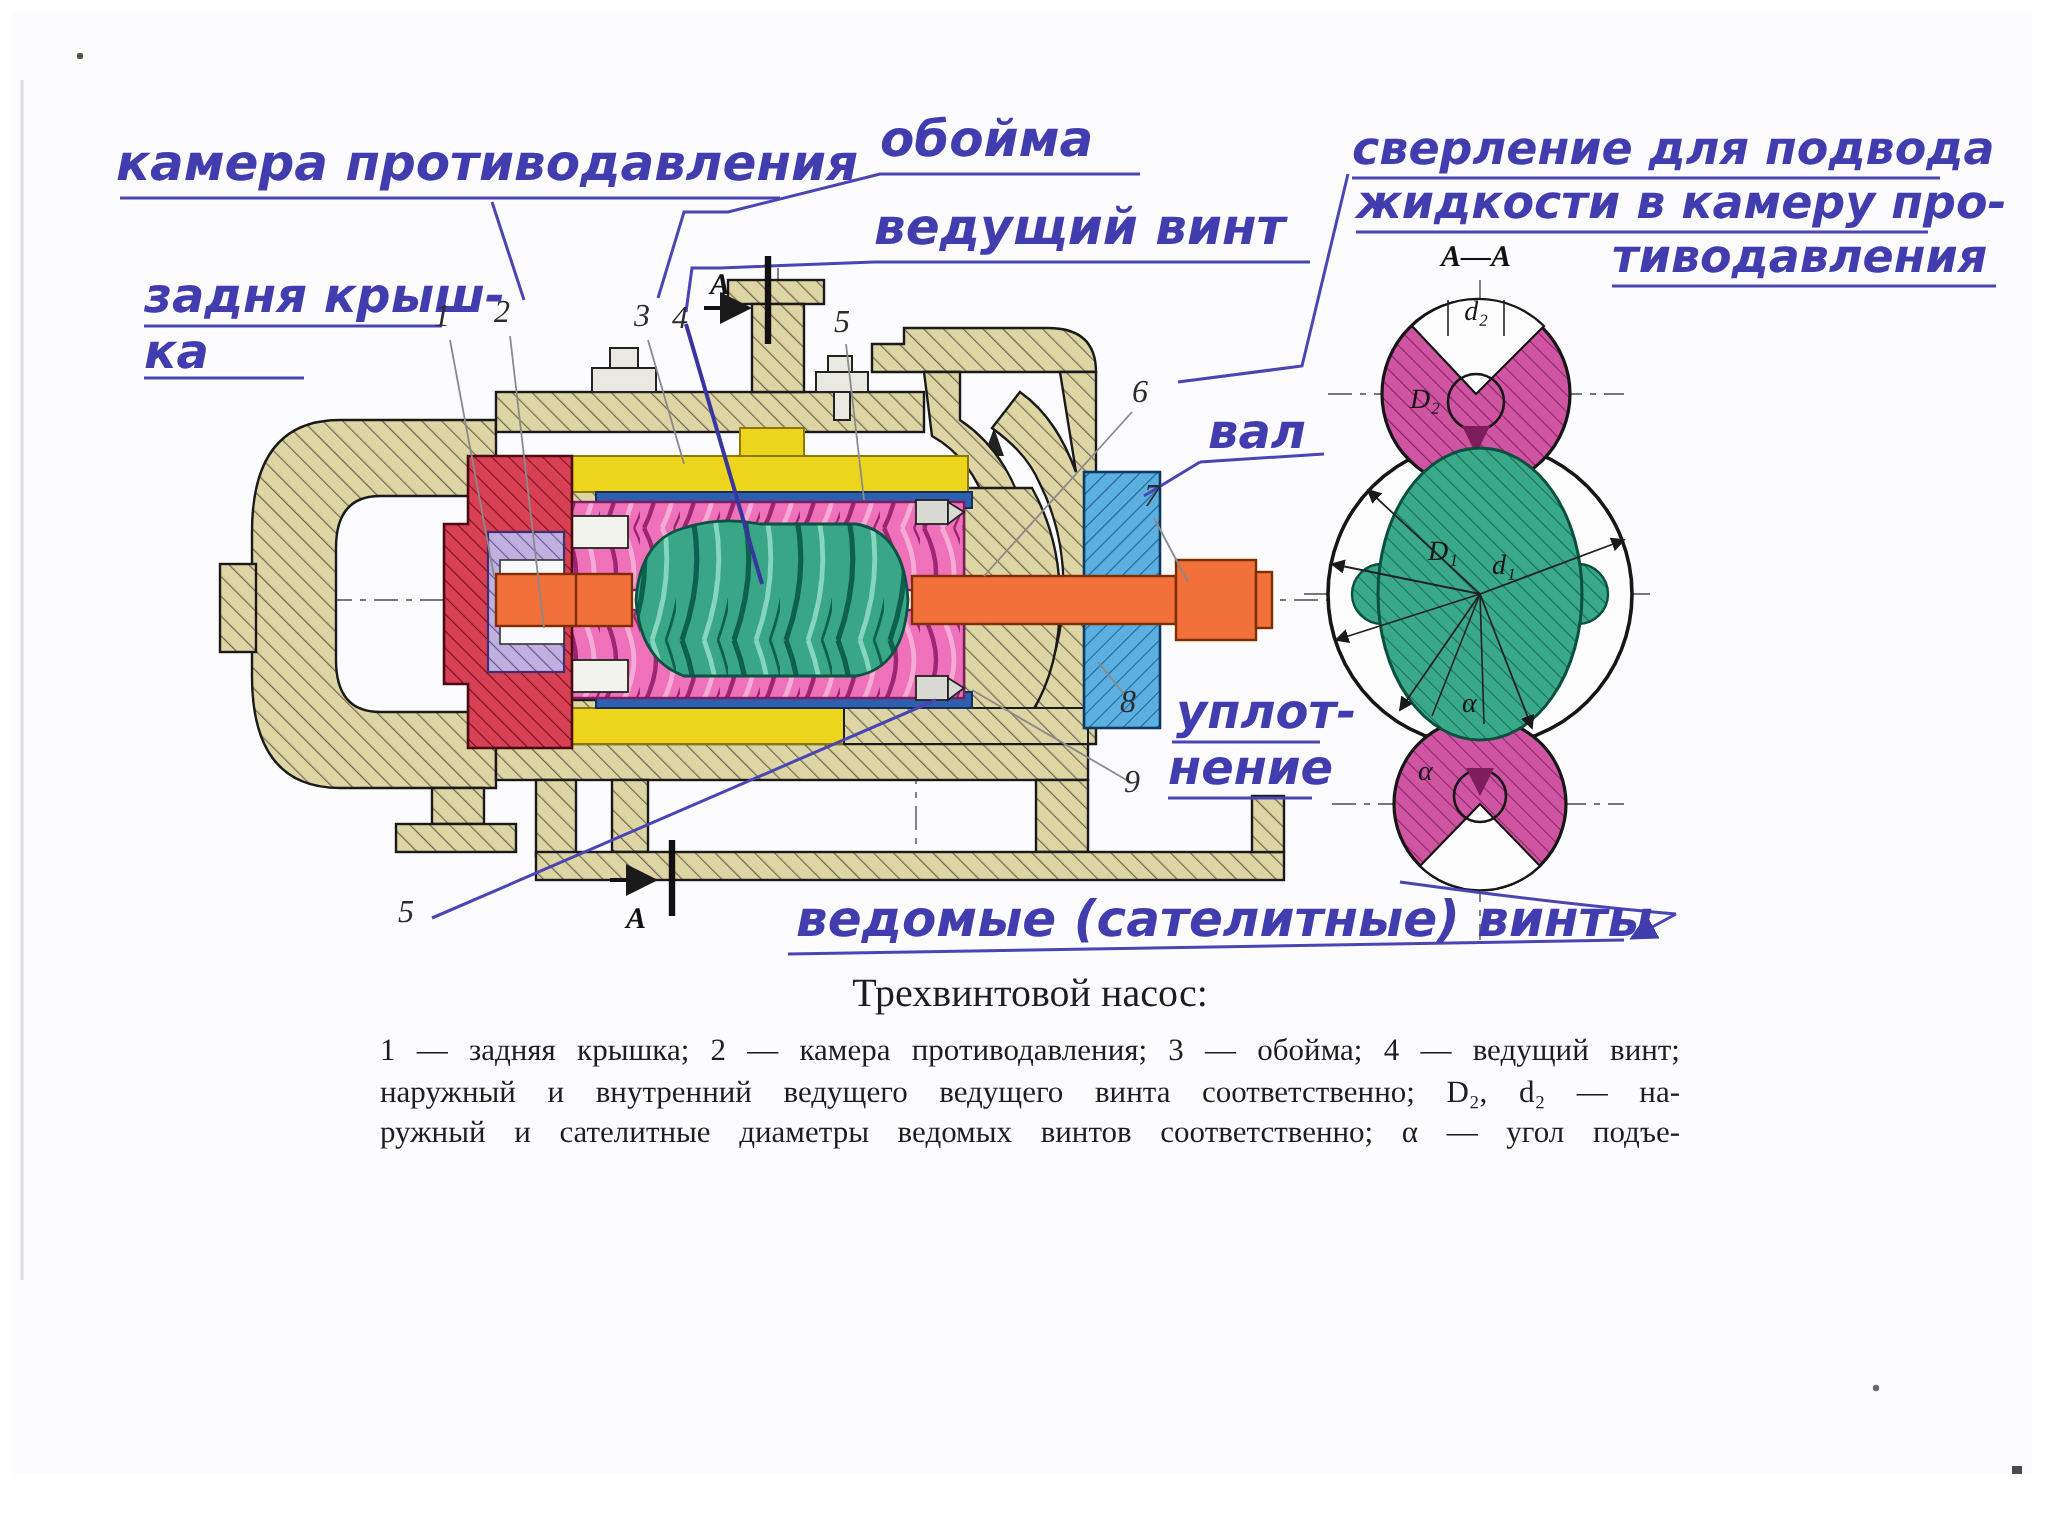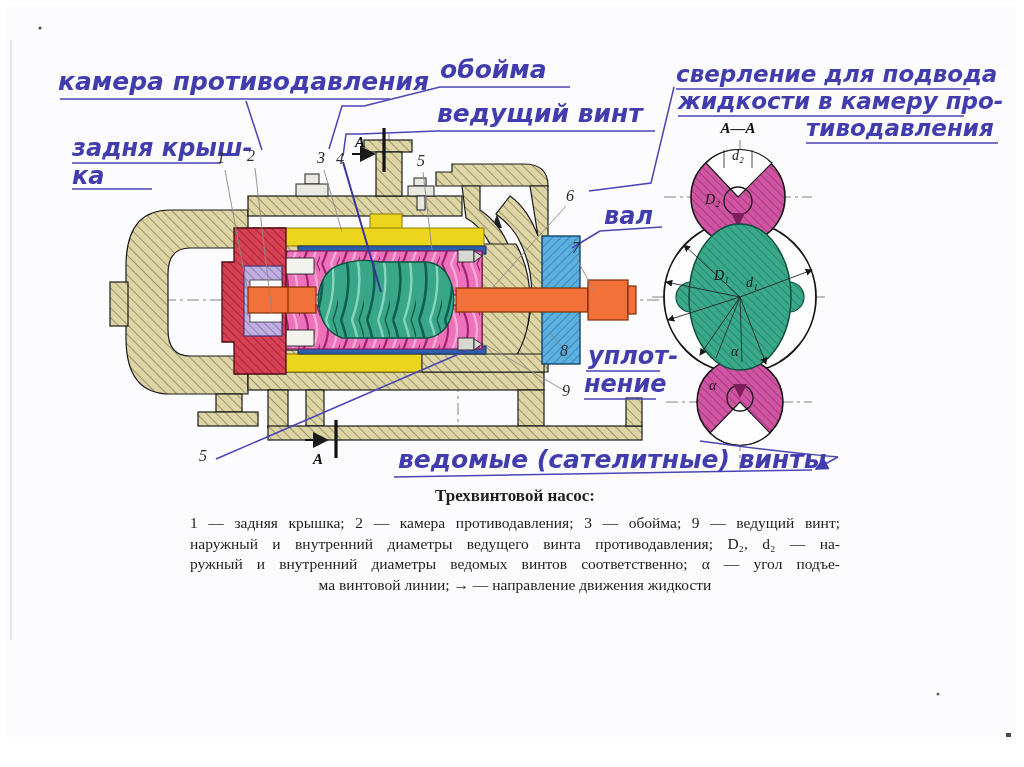--- a/index.html
+++ b/index.html
@@ -8,21 +8,21 @@
   .scan{position:absolute;left:6px;top:6px;width:1010px;height:731px;background:#fcfcfe;}
   svg{position:absolute;left:0;top:0;}
   svg text{user-select:none;}
   .hw{font-family:"DejaVu Sans",sans-serif;font-style:italic;font-weight:bold;fill:#423dae;}
   .fs25{font-size:25px;} .fs24{font-size:24px;} .fs23{font-size:23px;}
   .pn{font-family:"Liberation Serif",serif;font-style:italic;font-size:16px;fill:#2b2b30;}
   .dim{font-family:"Liberation Serif",serif;font-style:italic;font-size:14px;fill:#141418;}
   .secmark{font-family:"Liberation Serif",serif;font-style:italic;font-weight:bold;font-size:15px;fill:#111;}
   .caption{position:absolute;left:190px;top:486px;width:650px;color:#1d1d20;
            font-family:"Liberation Serif","DejaVu Serif",serif;}
-  .cap-title{text-align:center;font-size:17px;margin-bottom:7px;font-weight:bold;}
+  .cap-title{text-align:center;font-size:20px;margin-bottom:7px;}
   .cap-line{font-size:15.5px;line-height:20.5px;text-align:justify;text-align-last:justify;}
   .cap-line.last{text-align-last:center;}
 </style>
 </head>
 <body>
 
 <div class="slide">
   <div class="scan"></div>
 
   <svg width="1024" height="767" viewBox="0 0 1024 767">
@@ -257,18 +257,17 @@
     <text x="738" y="160" class="dim" text-anchor="middle">d₂</text>
     <text x="705" y="204" class="dim">D₂</text>
     <text x="714" y="280" class="dim">D₁</text>
     <text x="746" y="287" class="dim">d₁</text>
     <text x="731" y="356" class="dim">α</text>
     <text x="709" y="390" class="dim">α</text>
   </svg>
 
   <div class="caption">
     <div class="cap-title">Трехвинтовой насос:</div>
-    <div class="cap-line">1 — задняя крышка; 2 — камера противодавления; 3 — обойма; 9 — ведущий винт;</div>
-    <div class="cap-line">наружный и внутренний диаметры ведущего винта противодавления; D₂, d₂ — на-</div>
-    <div class="cap-line">ружный и внутренний диаметры ведомых винтов соответственно; α — угол подъе-</div>
-    <div class="cap-line last">ма винтовой линии; → — направление движения жидкости</div>
+    <div class="cap-line">1 — задняя крышка; 2 — камера противодавления; 3 — обойма; 4 — ведущий винт;</div>
+    <div class="cap-line">наружный и внутренний ведущего ведущего винта соответственно; D₂, d₂ — на-</div>
+    <div class="cap-line">ружный и сателитные диаметры ведомых винтов соответственно; α — угол подъе-</div>
   </div>
 </div>
 
 </body></html>

